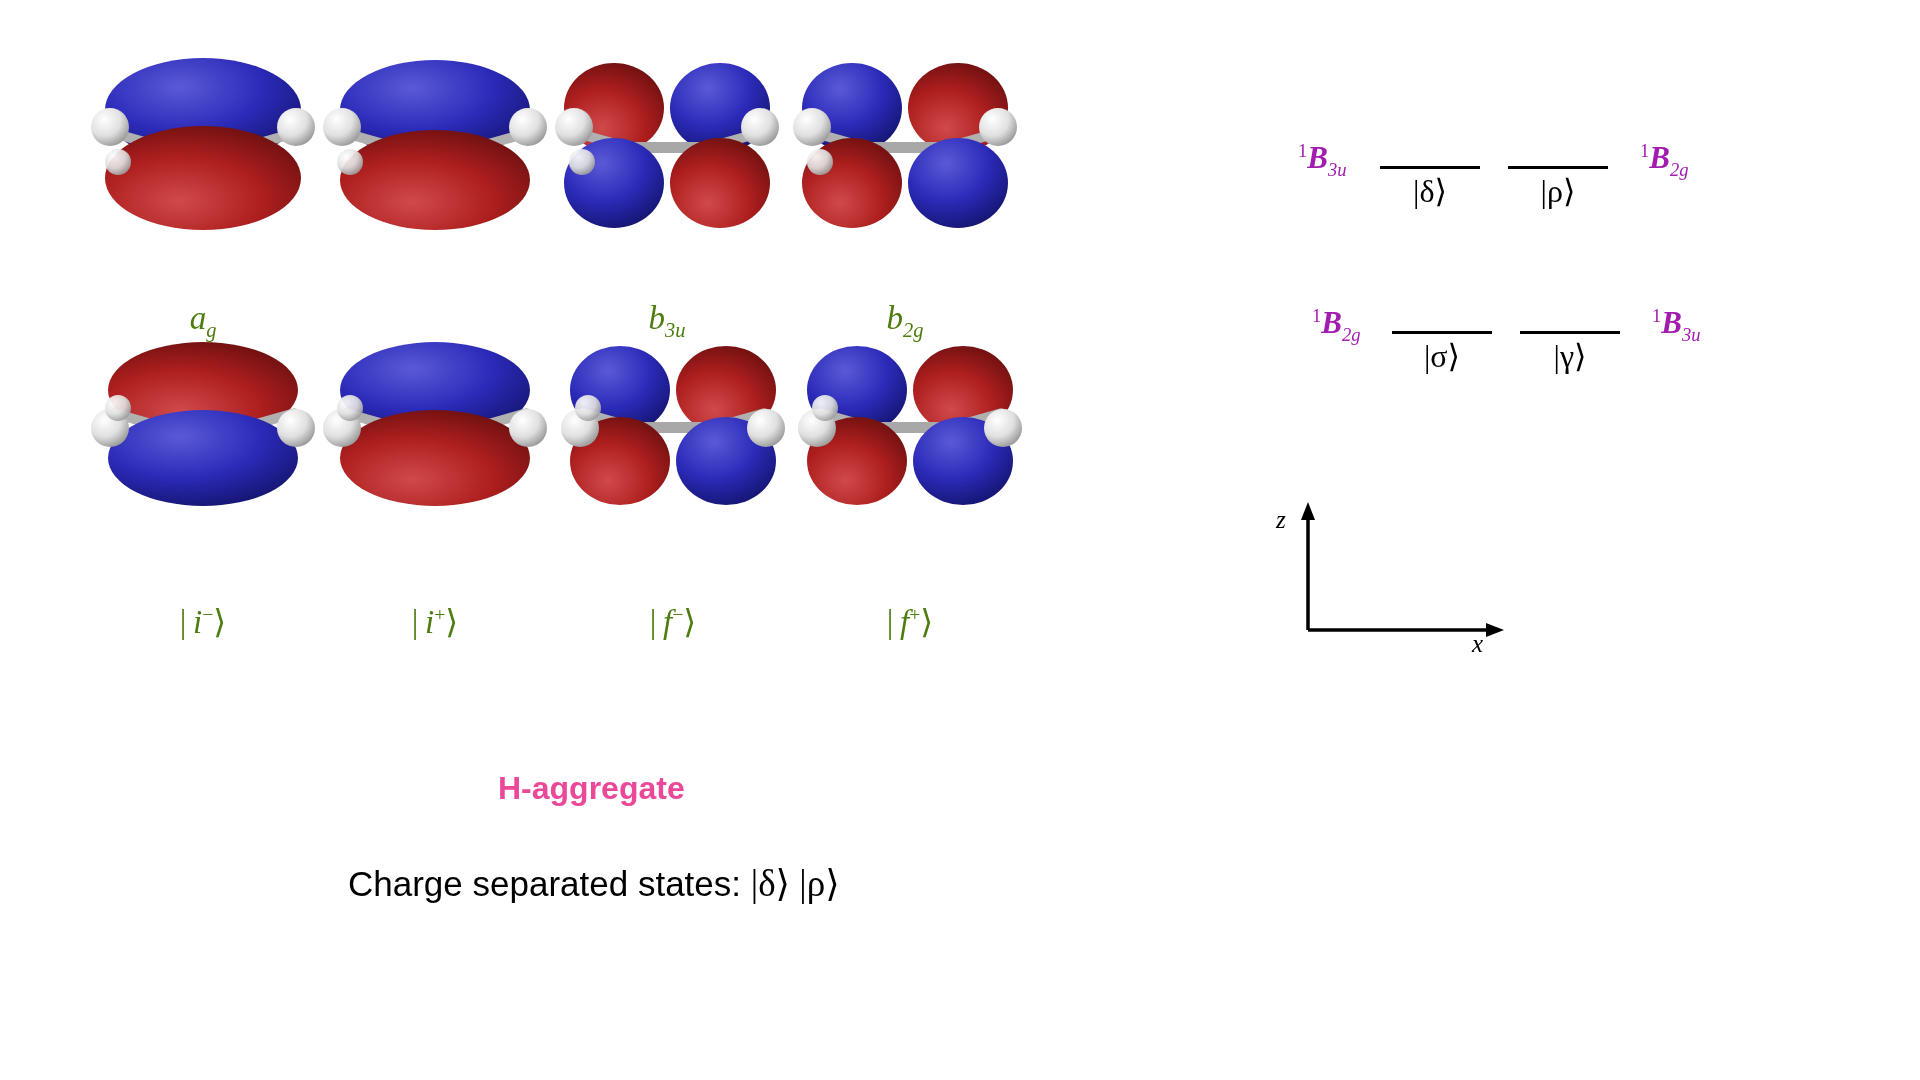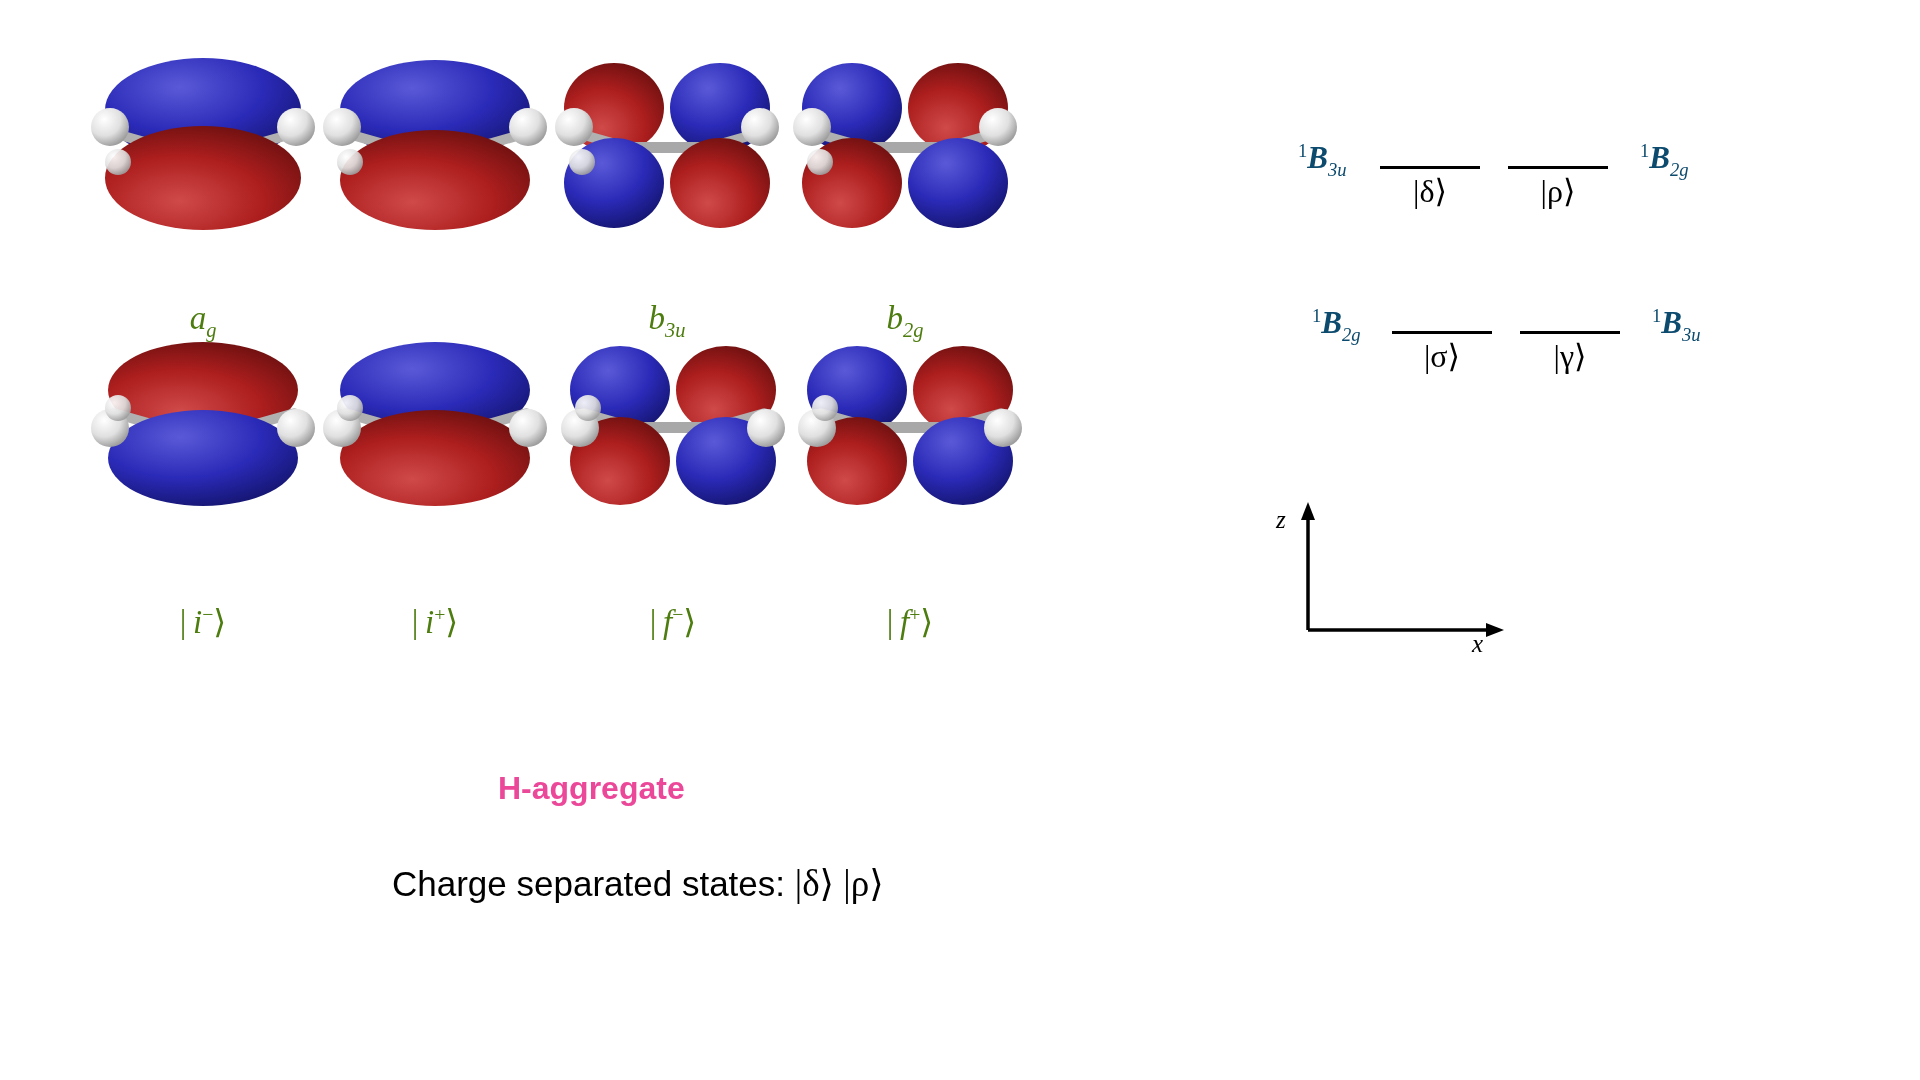--- a/index.html
+++ b/index.html
@@ -21,21 +21,21 @@
     font-size:33px;font-style:italic;color:#4d7c0f;
     white-space:nowrap;
   }
   .cap sub{font-size:0.62em;font-style:italic;}
   .ket{font-style:normal;}
   .ket i{font-style:italic;}
   .ket sup{font-size:0.6em;}
 
   
   .lvl-term{
-    position:absolute;font-size:31px;color:#0c4a6e;white-space:nowrap;
+    position:absolute;font-size:31px;color:#a21caf;white-space:nowrap;
     font-family:"Liberation Serif",serif;
   }
   .lvl-term sup{font-size:0.6em;vertical-align:super;}
   .lvl-term b{font-style:italic;font-weight:bold;}
   .lvl-term sub{font-size:0.6em;font-style:italic;font-weight:normal;}
   .lvl-line{position:absolute;height:3px;background:#000;}
   .lvl-ket{
     position:absolute;font-size:32px;white-space:nowrap;
     text-align:center;font-family:"Liberation Serif",serif;
   }
@@ -47,21 +47,21 @@
     font-family:"Liberation Serif",serif;color:#000;
   }
 
   
   .h-title{
     position:absolute;font-family:"Liberation Sans",sans-serif;
     font-weight:bold;font-size:32px;color:#ec4899;white-space:nowrap;
   }
   .legend-row{
     position:absolute;font-family:"Liberation Sans",sans-serif;
-    font-size:35px;color:#000;white-space:nowrap;margin-left:44px;
+    font-size:35px;color:#000;white-space:nowrap;
   }
   .legend-row .kets{
     font-family:"Liberation Serif",serif;font-size:37px;
   }
 </style>
 </head>
 <body>
 
 <div class="stage">
 

